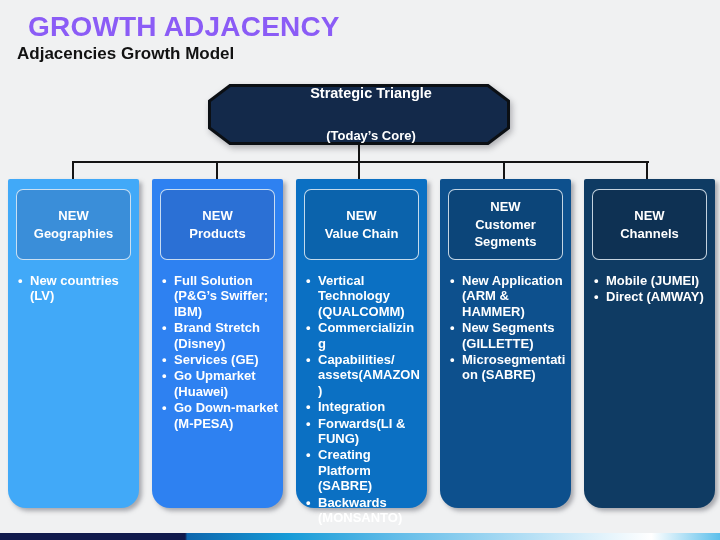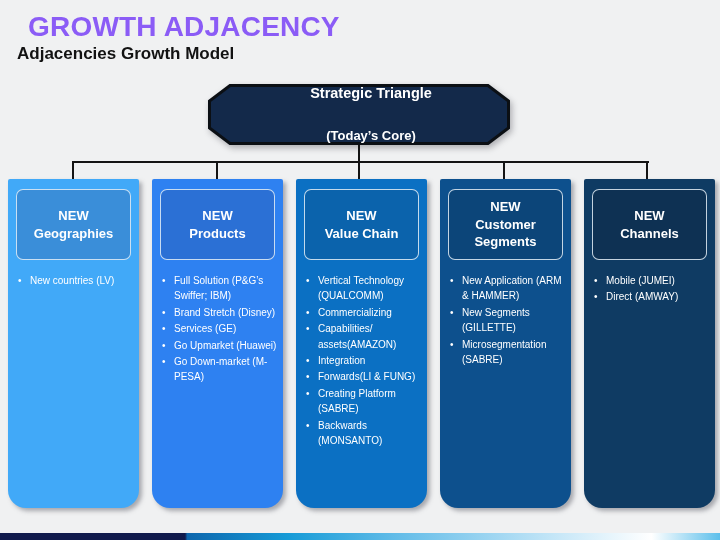--- a/index.html
+++ b/index.html
@@ -59,21 +59,21 @@
     text-align:center;
   }
   .col-header .hdr-label{
     font-size:13px;font-weight:bold;line-height:1.35;white-space:pre-line;
   }
   .col-list{
     list-style:none;margin:13px 0 0 0;padding:0 5px 0 9px;
   }
   .col-list li{
     position:relative;padding-left:13px;margin-bottom:1px;
-    font-size:10px;font-weight:normal;line-height:15.4px;
+    font-size:13px;font-weight:bold;line-height:15.4px;
     overflow-wrap:break-word;
   }
   .col-list li::before{
     content:"\2022";position:absolute;left:1px;top:0;
   }
   .footer-bar{
     position:absolute;left:0;bottom:0;width:720px;height:7px;
   }
 </style>
 </head>

